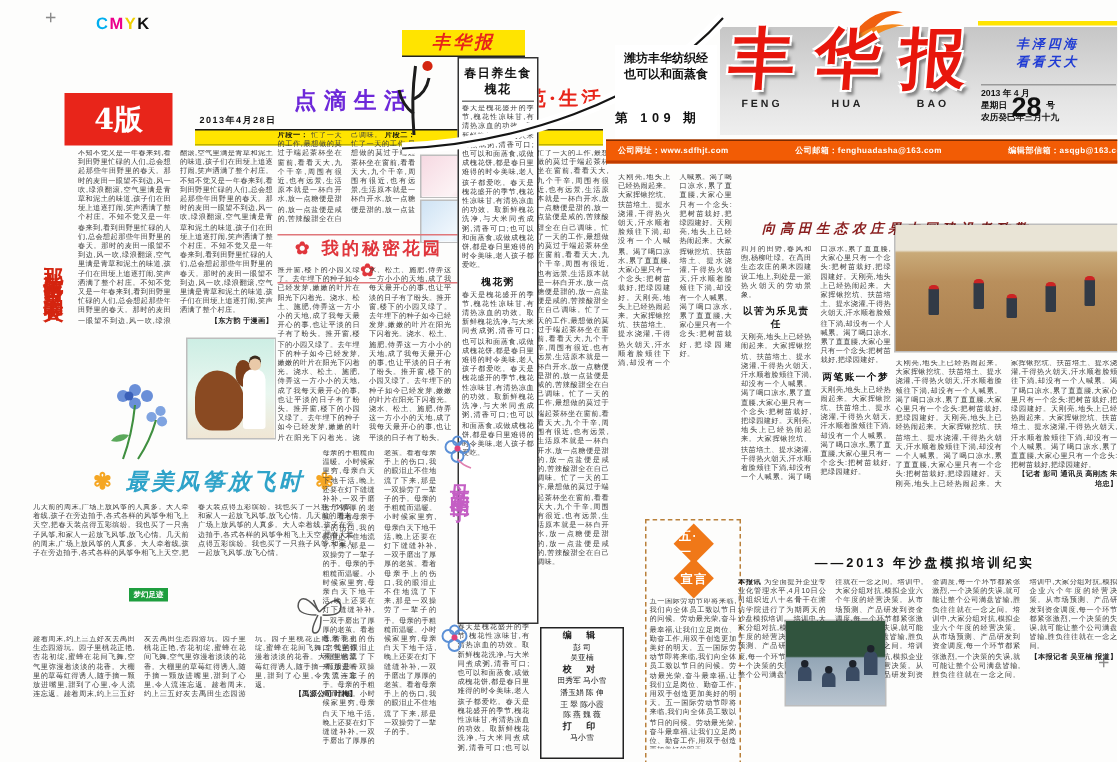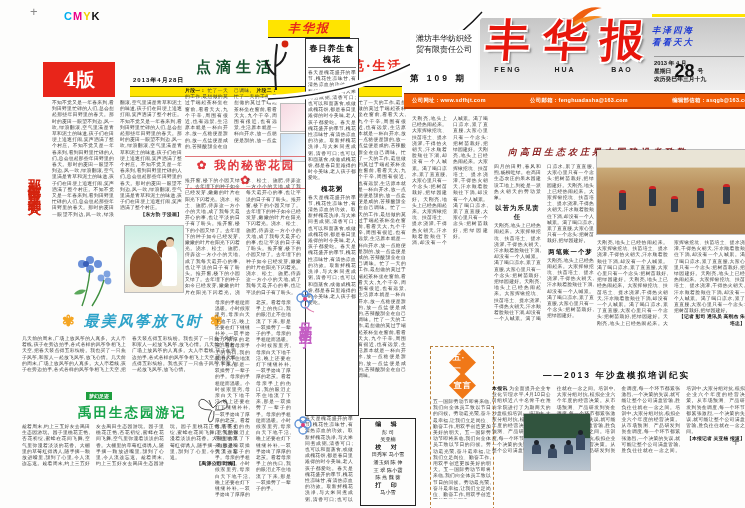--- a/index.html
+++ b/index.html
@@ -25,21 +25,21 @@
   .datetxt{font-size:6px;color:#111;font-weight:700;letter-spacing:1px;}
   .section-title{color:#e8251a;font-weight:900;font-size:13px;letter-spacing:2px;
            font-family:"DejaVu Serif",serif;}
   .mini-mast{background:#ffe400;border-bottom:1px solid #222;color:#e8251a;
            font-weight:900;font-style:italic;font-size:12px;text-align:center;
            line-height:17px;font-family:"DejaVu Serif",serif;letter-spacing:2px;}
   .vtitle{writing-mode:vertical-rl;text-orientation:upright;font-family:"DejaVu Serif",serif;
            font-weight:900;letter-spacing:3px;}
   .t-red{color:#d4240f;font-size:13.5px;}
   .t-purple{color:#c45ec4;font-size:13px;}
-  .head-diandi{color:#14532d;font-weight:900;font-size:15px;letter-spacing:5px;
+  .head-diandi{color:#6d28d9;font-weight:900;font-size:15px;letter-spacing:5px;
            font-family:"DejaVu Serif",serif;}
   .head-huayuan{color:#e0363c;font-weight:900;font-size:11.5px;letter-spacing:2px;
            border-top:1px solid #e0767a;border-bottom:1px solid #e0767a;
            padding:1px 3px;text-align:center;font-family:"DejaVu Serif",serif;}
   .head-kite{color:#2fa3c9;font-weight:900;font-style:italic;font-size:15px;
            letter-spacing:2px;font-family:"DejaVu Serif",serif;}
   .head-yutian{color:#17a34a;font-weight:900;font-size:13.5px;letter-spacing:2px;}
   .badge{background:#1e9e3e;color:#fff;font-size:5px;padding:1px 3px;font-weight:700;}
   .boxed{border:1px solid #333;}
   .huaihua-title{font-weight:900;font-size:8px;text-align:center;color:#111;
@@ -47,30 +47,30 @@
   
   .edbox{border:1px solid #222;font-size:5.2px;line-height:7.6px;text-align:center;color:#222;}
   .edbox .edhead{font-weight:900;font-size:6px;letter-spacing:4px;}
   
   .wuyi{border:1px dashed #b9803a;}
   .diamond{width:19px;height:19px;background:#f07818;transform:rotate(45deg);
            display:flex;align-items:center;justify-content:center;margin:4px auto;}
   .diamond span{transform:rotate(-45deg);color:#fff;font-weight:900;font-size:8px;letter-spacing:1px;}
   
   .grayband{background:linear-gradient(180deg,#c6c6c6,#e5e5e5 70%,#efefef);}
-  .mast-co{font-size:8px;font-weight:400;color:#111;line-height:10.5px;text-align:center;}
+  .mast-co{font-size:8px;font-weight:700;color:#111;line-height:10.5px;text-align:center;}
   .mast-issue{font-size:8.5px;font-weight:700;color:#111;letter-spacing:3px;margin-top:18px;}
   .mastchars{display:flex;justify-content:space-between;align-items:flex-start;}
   .mastchar{text-align:center;}
   .mastchar .ch{font-family:"DejaVu Serif",serif;font-weight:900;font-size:44px;line-height:48px;
      color:#e8160c;display:block;transform:skewX(-4deg);
      text-shadow:-1.5px -1.5px 0 #fff,1.5px -1.5px 0 #fff,-1.5px 1.5px 0 #fff,1.5px 1.5px 0 #fff,3px 3px 2px rgba(60,60,60,.55);}
   .mastchar .py{font-size:7px;letter-spacing:2px;color:#222;font-weight:700;display:block;margin-top:2px;}
   .slogan{color:#1f3bd4;font-weight:900;font-style:italic;font-size:8.5px;line-height:12px;
-     font-family:Liberation Serif, serif;letter-spacing:2px;}
+     font-family:Liberation Mono, monospace;letter-spacing:2px;text-align:center;}
   .yellowline{background:#ffe400;height:3px;}
   .mdate{font-size:5.8px;color:#111;font-weight:700;line-height:8px;}
   .mdate .big{font-size:18px;font-weight:900;letter-spacing:0;}
   .orangebar{background:#f25c05;border-top:1px solid #7d2b00;border-bottom:2px solid #c03c00;
      display:flex;align-items:center;justify-content:space-between;padding:0 8px;}
   .orangebar span{color:#fff;font-size:5.4px;font-weight:700;letter-spacing:.3px;}
   .lead-headline{font-family:"DejaVu Serif",serif;font-weight:900;font-size:27px;
      letter-spacing:5px;color:#0d0d0d;}
   .lead-sub{color:#8a1f1f;font-weight:900;font-style:italic;font-size:9px;letter-spacing:3px;
      font-family:"DejaVu Serif",serif;}
@@ -191,21 +191,20 @@
   <div class="abs head-kite" style="left:62px;top:312px;">
     <span style="color:#f5a623;font-style:normal">✾</span>
     <span>最美风筝放飞时</span>
     <span style="color:#f5a623;font-style:normal">✾</span>
   </div>
   <div class="abs micro cols2" style="left:22px;top:336px;width:214px;height:64px;">
     <span>几天前的周末,广场上放风筝的人真多。大人牵着线,孩子在旁边拍手,各式各样的风筝争相飞上天空,把春天装点得五彩缤纷。我也买了一只燕子风筝,和家人一起放飞风筝,放飞心情。几天前的周末,广场上放风筝的人真多。大人牵着线,孩子在旁边拍手,各式各样的风筝争相飞上天空,把春天装点得五彩缤纷。我也买了一只燕子风筝,和家人一起放飞风筝,放飞心情。几天前的周末,广场上放风筝的人真多。大人牵着线,孩子在旁边拍手,各式各样的风筝争相飞上天空,把春天装点得五彩缤纷。我也买了一只燕子风筝,和家人一起放飞风筝,放飞心情。</span>
   </div>
 
   <div class="abs badge" style="left:86px;top:392px;">梦幻足迹</div>
-  <div class="abs head-yutian" style="left:78px;top:404px;">禹田生态园游记</div>
   <svg class="abs" style="left:196px;top:392px;" width="34" height="32" viewBox="0 0 34 32">
     <path d="M17 16 Q 6 2 3 10 Q 1 18 15 18 M17 16 Q 28 4 31 11 Q 33 19 19 18 M16 18 Q 10 30 14 30 Q 18 30 18 19" stroke="#555" stroke-width="1" fill="none"></path>
     <line x1="16" y1="15" x2="13" y2="8" stroke="#555" stroke-width="1"></line>
   </svg>
   <div class="abs micro cols3" style="left:22px;top:424px;width:216px;height:80px;">
     <span>趁着周末,约上三五好友去禹田生态园游玩。园子里桃花正艳,杏花初绽,蜜蜂在花间飞舞,空气里弥漫着淡淡的花香。大棚里的草莓红得诱人,随手摘一颗放进嘴里,甜到了心里,令人流连忘返。趁着周末,约上三五好友去禹田生态园游玩。园子里桃花正艳,杏花初绽,蜜蜂在花间飞舞,空气里弥漫着淡淡的花香。大棚里的草莓红得诱人,随手摘一颗放进嘴里,甜到了心里,令人流连忘返。趁着周末,约上三五好友去禹田生态园游玩。园子里桃花正艳,杏花初绽,蜜蜂在花间飞舞,空气里弥漫着淡淡的花香。大棚里的草莓红得诱人,随手摘一颗放进嘴里,甜到了心里,令人流连忘返。</span>
     <span class="sig">【禹源公司 叶梅】</span>
   </div>
 
   <div class="abs micro cols2" style="left:215px;top:300px;width:76px;height:202px;">
@@ -262,21 +261,21 @@
 
   <svg class="abs curl" style="left:0;top:0;" width="745" height="508" viewBox="0 0 745 508">
     <path d="M268 99 C 340 96 430 70 482 12" stroke="#fff" stroke-width="8" fill="none"></path>
     <path d="M268 99 C 340 96 430 70 482 12" stroke="#151515" stroke-width="1.4" fill="none"></path>
   </svg>
 
   <div class="abs mini-mast" style="left:268px;top:20px;width:82px;height:17px;">丰华报</div>
 
   <div class="abs" style="left:410px;top:30px;width:68px;height:62px;background:#fff;padding-top:4px;">
     <div class="mast-co">潍坊丰华纺织经</div>
-    <div class="mast-co">贸有限责任公司</div>
+    <div class="mast-co">也可以和面蒸食</div>
     <div class="mast-issue">第 109 期</div>
   </div>
 
   <svg class="abs" style="left:560px;top:1px;" width="44" height="34" viewBox="0 0 40 30">
     <path d="M6 22 Q 20 2 38 6 Q 24 8 16 22 Z" fill="#f06010"></path>
     <path d="M2 28 Q 18 10 39 14 Q 23 16 12 28 Z" fill="#f58a1f"></path>
   </svg>
 
   <div class="abs mastchars" style="left:486px;top:16px;width:158px;">
     <div class="mastchar">

